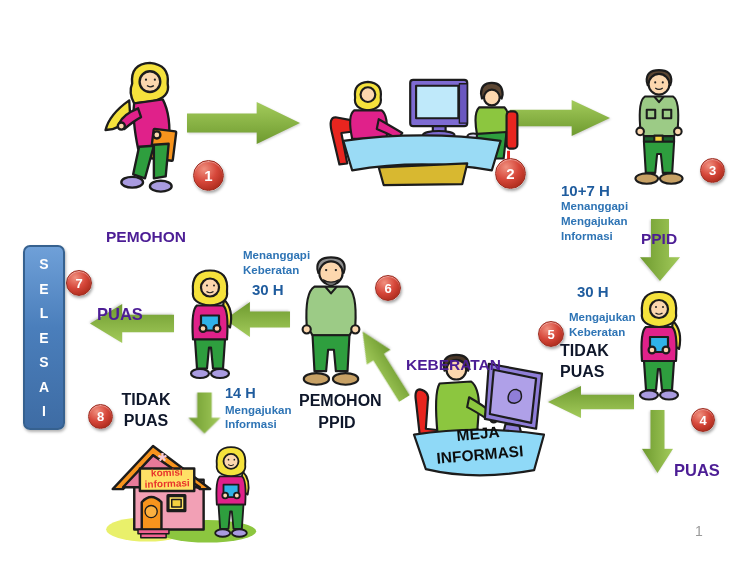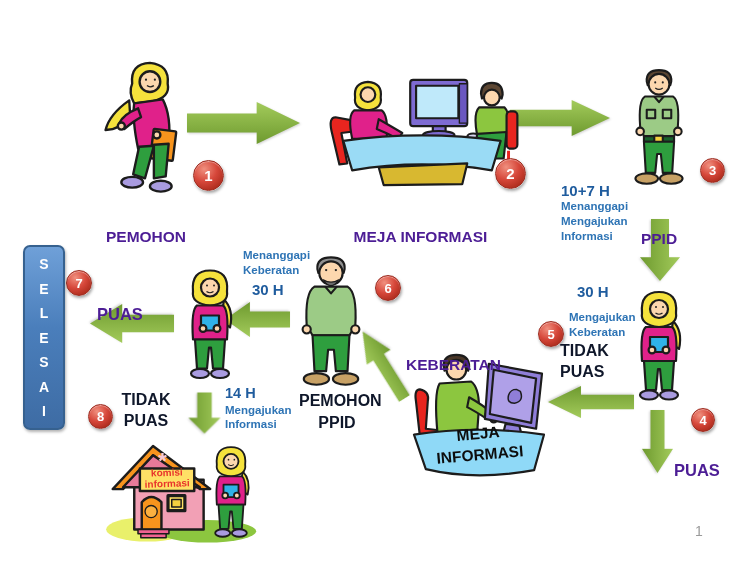--- a/index.html
+++ b/index.html
@@ -239,21 +239,20 @@
       <span>6</span>
     </div>
   <div class="badge" style="left:66px;top:270px;width:24px;height:24px;font-size:13px">
       <span>7</span>
     </div>
   <div class="badge" style="left:88px;top:404px;width:23px;height:23px;font-size:13px">
       <span>8</span>
     </div>
 
   <div class="lbl center" style="left:95px;top:196px;width:102px">PEMOHON</div>
-  <div class="lbl center" style="left:328px;top:196px;width:185px">MEJA INFORMASI</div>
   <div class="lbl center" style="left:628px;top:198px;width:62px">PPID</div>
 
   <div class="time" style="left:561px;top:182px">10+7 H</div>
   <div class="cap" style="left:561px;top:199px">
     <div>Menanggapi</div>
     <div>Mengajukan</div>
     <div>Informasi</div>
   </div>
 
   <div class="time" style="left:577px;top:283px">30 H</div>

